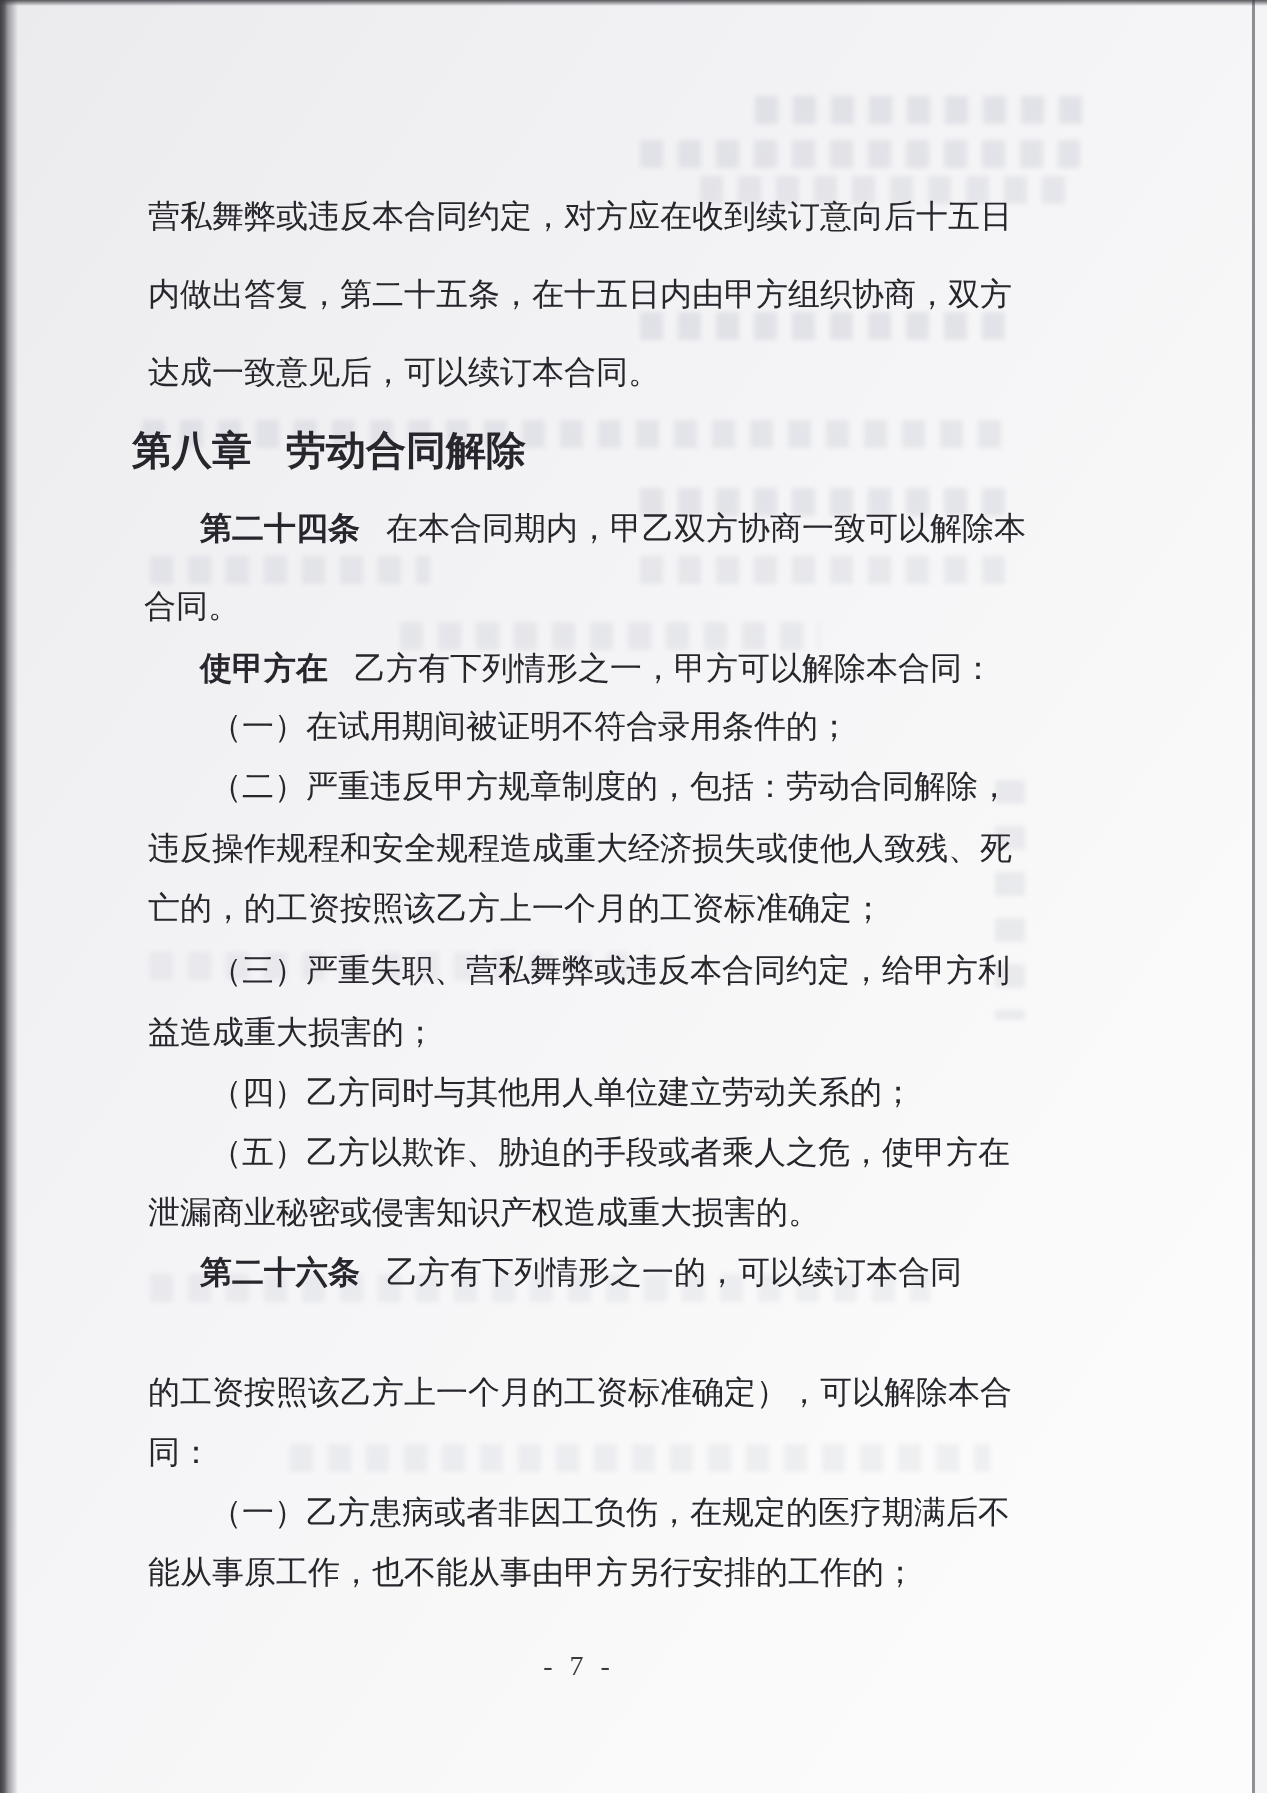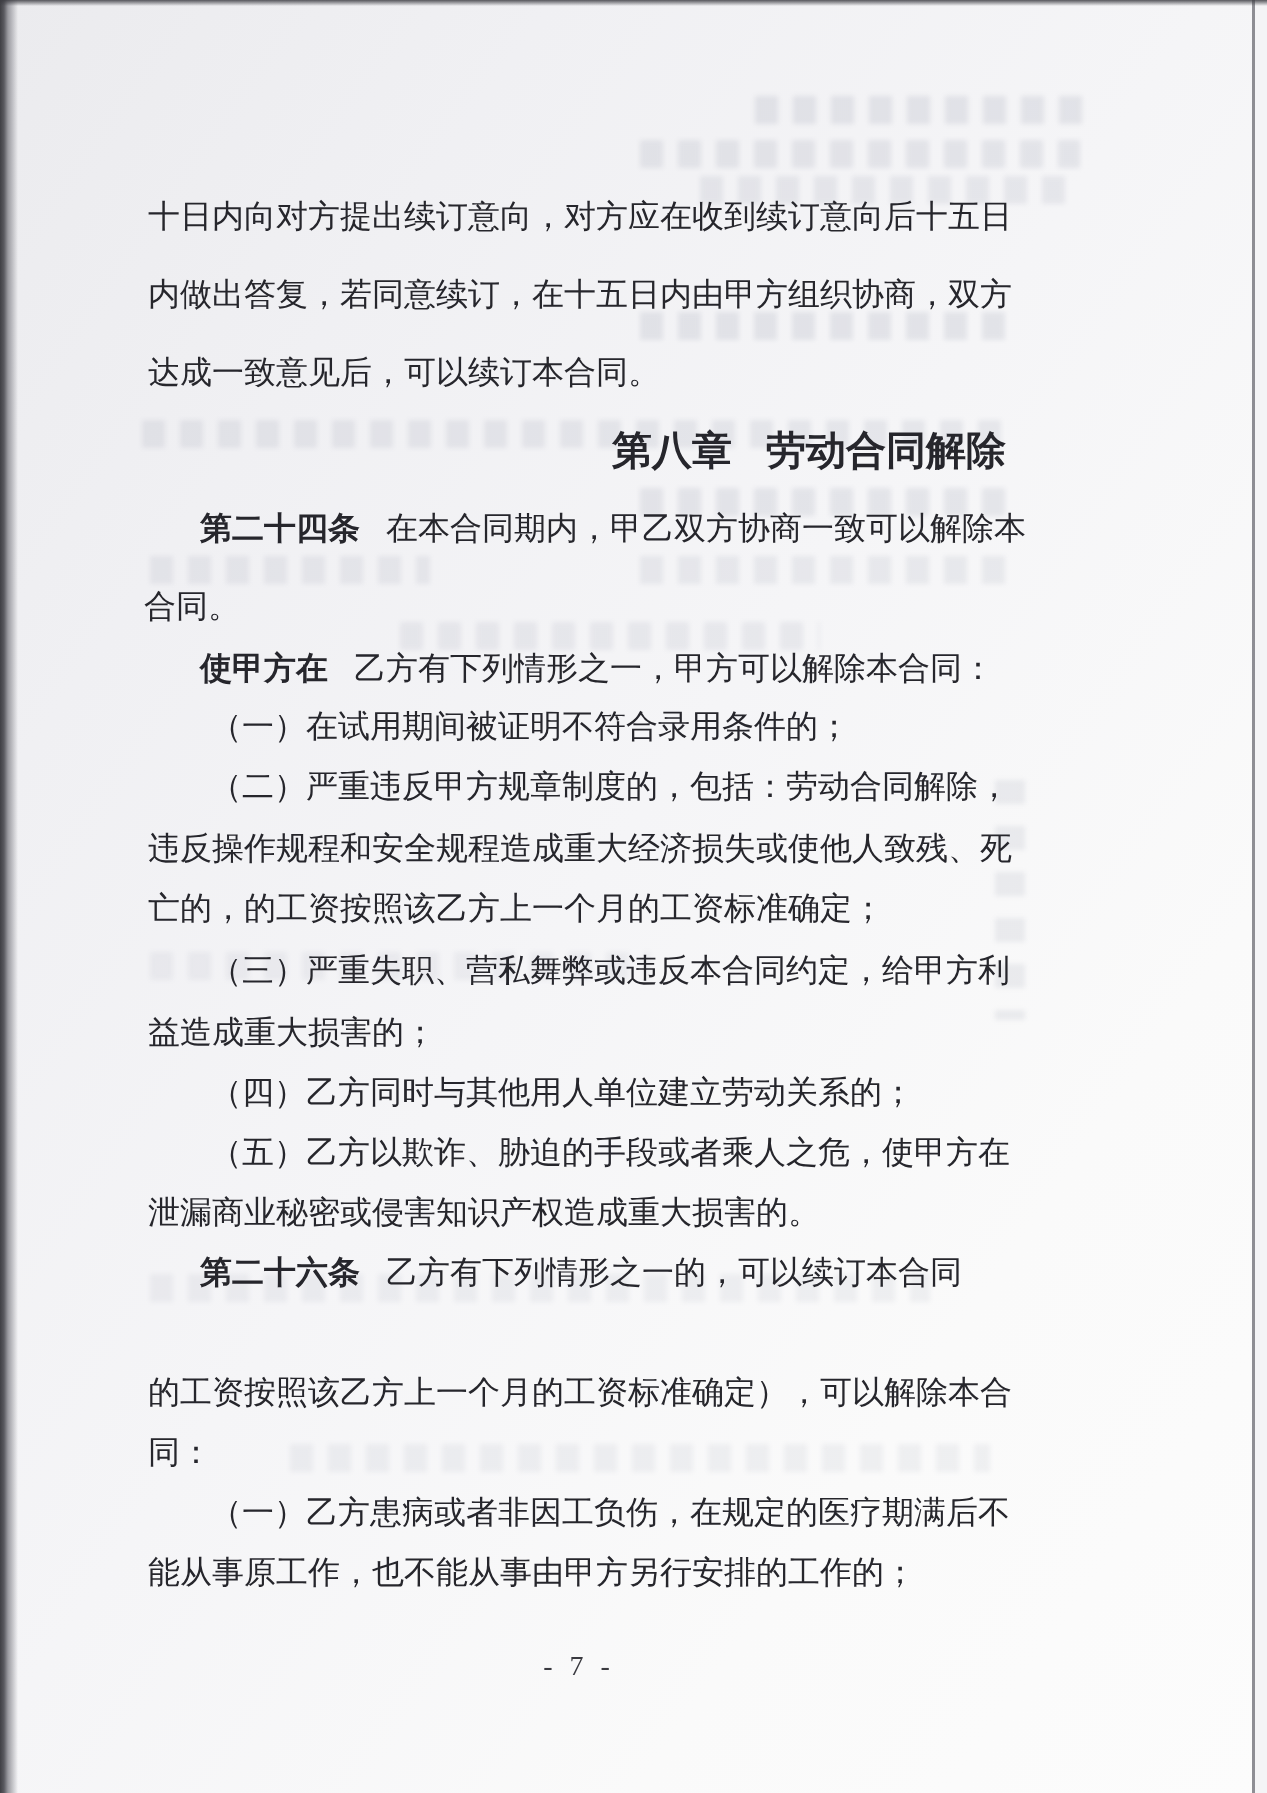--- a/index.html
+++ b/index.html
@@ -34,22 +34,22 @@
   .line{
     position:absolute;
     font-size:32px;
     line-height:40px;
     white-space:nowrap;
     letter-spacing:0px;
   }
   .lead{font-weight:700;margin-right:26px;text-align:right;}
   .heading{
     position:absolute;
-    left:144px;width:862px;
-    text-align:right;
+    left:132px;width:862px;
+    text-align:left;
     font-size:40px;
     font-weight:700;
     white-space:nowrap;
   }
   .heading .chap{margin-right:34px;font-weight:700;}
   .pagenum{
     position:absolute;
     left:148px;width:862px;
     text-align:center;
     font-size:28px;
@@ -89,22 +89,22 @@
   <div class="ghost" style="left:142px;top:420px;width:868px;opacity:.42"></div>
   <div class="ghost" style="left:640px;top:488px;width:370px;opacity:.45"></div>
   <div class="ghost" style="left:150px;top:556px;width:280px;opacity:.38"></div>
   <div class="ghost" style="left:640px;top:556px;width:370px;opacity:.38"></div>
   <div class="ghost" style="left:400px;top:622px;width:420px;opacity:.36"></div>
   <div class="ghost-v" style="left:995px;top:780px;height:240px;opacity:.55"></div>
   <div class="ghost" style="left:150px;top:952px;width:500px;opacity:.28"></div>
   <div class="ghost" style="left:150px;top:1274px;width:780px;opacity:.30"></div>
   <div class="ghost" style="left:290px;top:1444px;width:700px;opacity:.30"></div>
 
-  <div class="line" style="left:148px;top:196px">十日内向对方提出续订意向，对方应在收到续订意向后十五日</div>
-  <div class="line" style="left:148px;top:274px">内做出答复，若同意续订，在十五日内由甲方组织协商，双方</div>
+  <div class="line" style="left:148px;top:196px">营私舞弊或违反本合同约定，对方应在收到续订意向后十五日</div>
+  <div class="line" style="left:148px;top:274px">内做出答复，第二十五条，在十五日内由甲方组织协商，双方</div>
   <div class="line" style="left:148px;top:352px">达成一致意见后，可以续订本合同。</div>
 
   <div class="heading" style="top:423px">
     <span class="chap">第八章</span><span>劳动合同解除</span>
   </div>
 
   <div class="line" style="left:200px;top:508px">
     <span class="lead">第二十四条</span><span>在本合同期内，甲乙双方协商一致可以解除本</span>
   </div>
   <div class="line" style="left:144px;top:586px">合同。</div>

